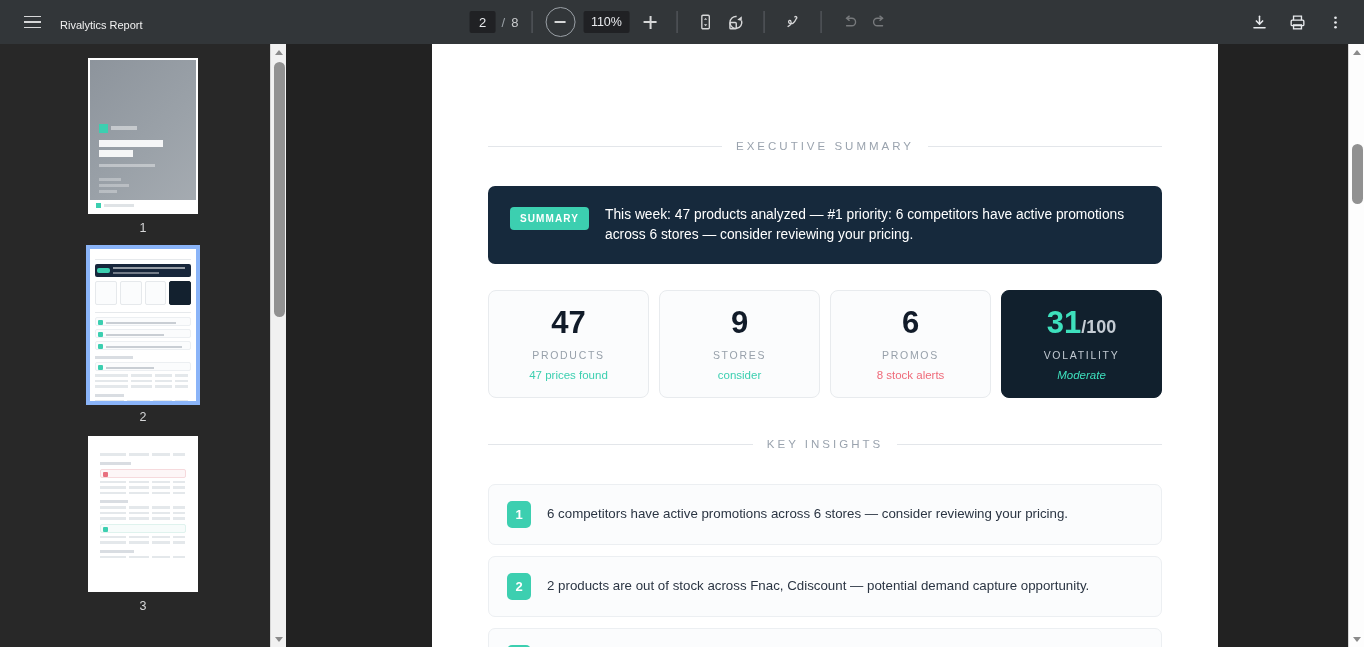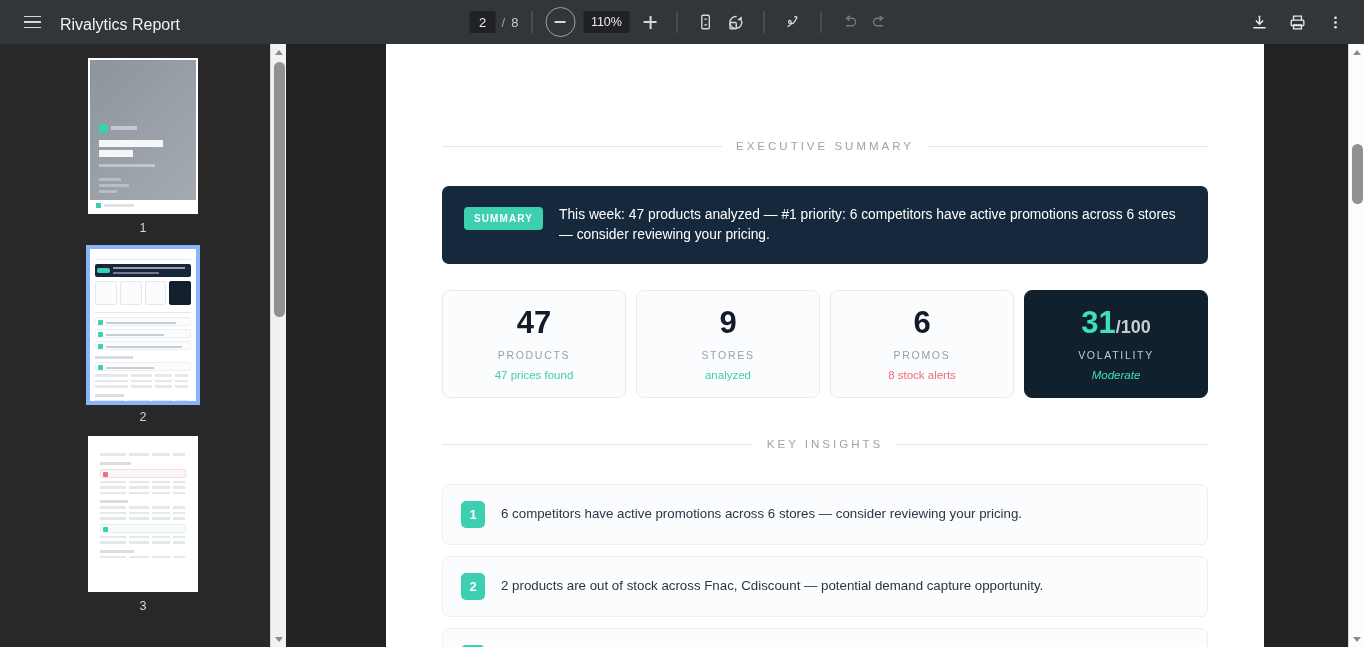--- a/index.html
+++ b/index.html
@@ -19,21 +19,21 @@
     position: relative;
     color: #e8eaed;
   }
   .tb-left { display: flex; align-items: center; padding-left: 18px; gap: 14px; }
   .menu-btn {
     width: 28px; height: 28px;
     display: flex; flex-direction: column; justify-content: center; align-items: center; gap: 4px;
     cursor: pointer;
   }
   .menu-btn span { display: block; width: 17px; height: 1.6px; background: #d6d7d8; }
-  .doc-title { font-size: 16px; color: #f1f1f1; white-space: nowrap; margin-top: 6px; }
+  .doc-title { font-size: 11px; color: #f1f1f1; white-space: nowrap; margin-top: 6px; }
 
   .tb-center {
     position: absolute; left: 50%; transform: translateX(-50%);
     display: flex; align-items: center; gap: 0px; height: 44px;
   }
   .pagebox { display: flex; align-items: center; gap: 6px; font-size: 13px; color: #c9cbcd; }
   .page-input {
     width: 26px; height: 22px;
     background: #202124; border: none; border-radius: 2px;
     color: #e8eaed; font-size: 13px; text-align: center;
@@ -169,21 +169,21 @@
   }
 
   
   .viewer {
     flex: 1; position: relative;
     background: #222222;
     display: flex; justify-content: center;
     overflow: hidden;
   }
   .page {
-    width: 878px; background: #ffffff;
+    width: 786px; background: #ffffff;
     padding: 96px 56px 40px 56px;
   }
   .section-head {
     display: flex; align-items: center; gap: 14px;
     margin-bottom: 34px;
   }
   .section-head .line { flex: 1; height: 1px; background: #e3e6ea; }
   .section-head .txt {
     font-size: 11.5px; letter-spacing: 3px; color: #9aa3ae;
     text-transform: uppercase; white-space: nowrap;
@@ -538,21 +538,21 @@
 
         <div class="stats">
           <div class="stat">
             <div class="num">47</div>
             <div class="lbl">PRODUCTS</div>
             <div class="sub">47 prices found</div>
           </div>
           <div class="stat">
             <div class="num">9</div>
             <div class="lbl">STORES</div>
-            <div class="sub">analyzed</div>
+            <div class="sub">consider</div>
           </div>
           <div class="stat">
             <div class="num">6</div>
             <div class="lbl">PROMOS</div>
             <div class="sub alert">8 stock alerts</div>
           </div>
           <div class="stat dark">
             <div class="num"><span>31</span><span class="denom">/100</span></div>
             <div class="lbl">VOLATILITY</div>
             <div class="sub">Moderate</div>

